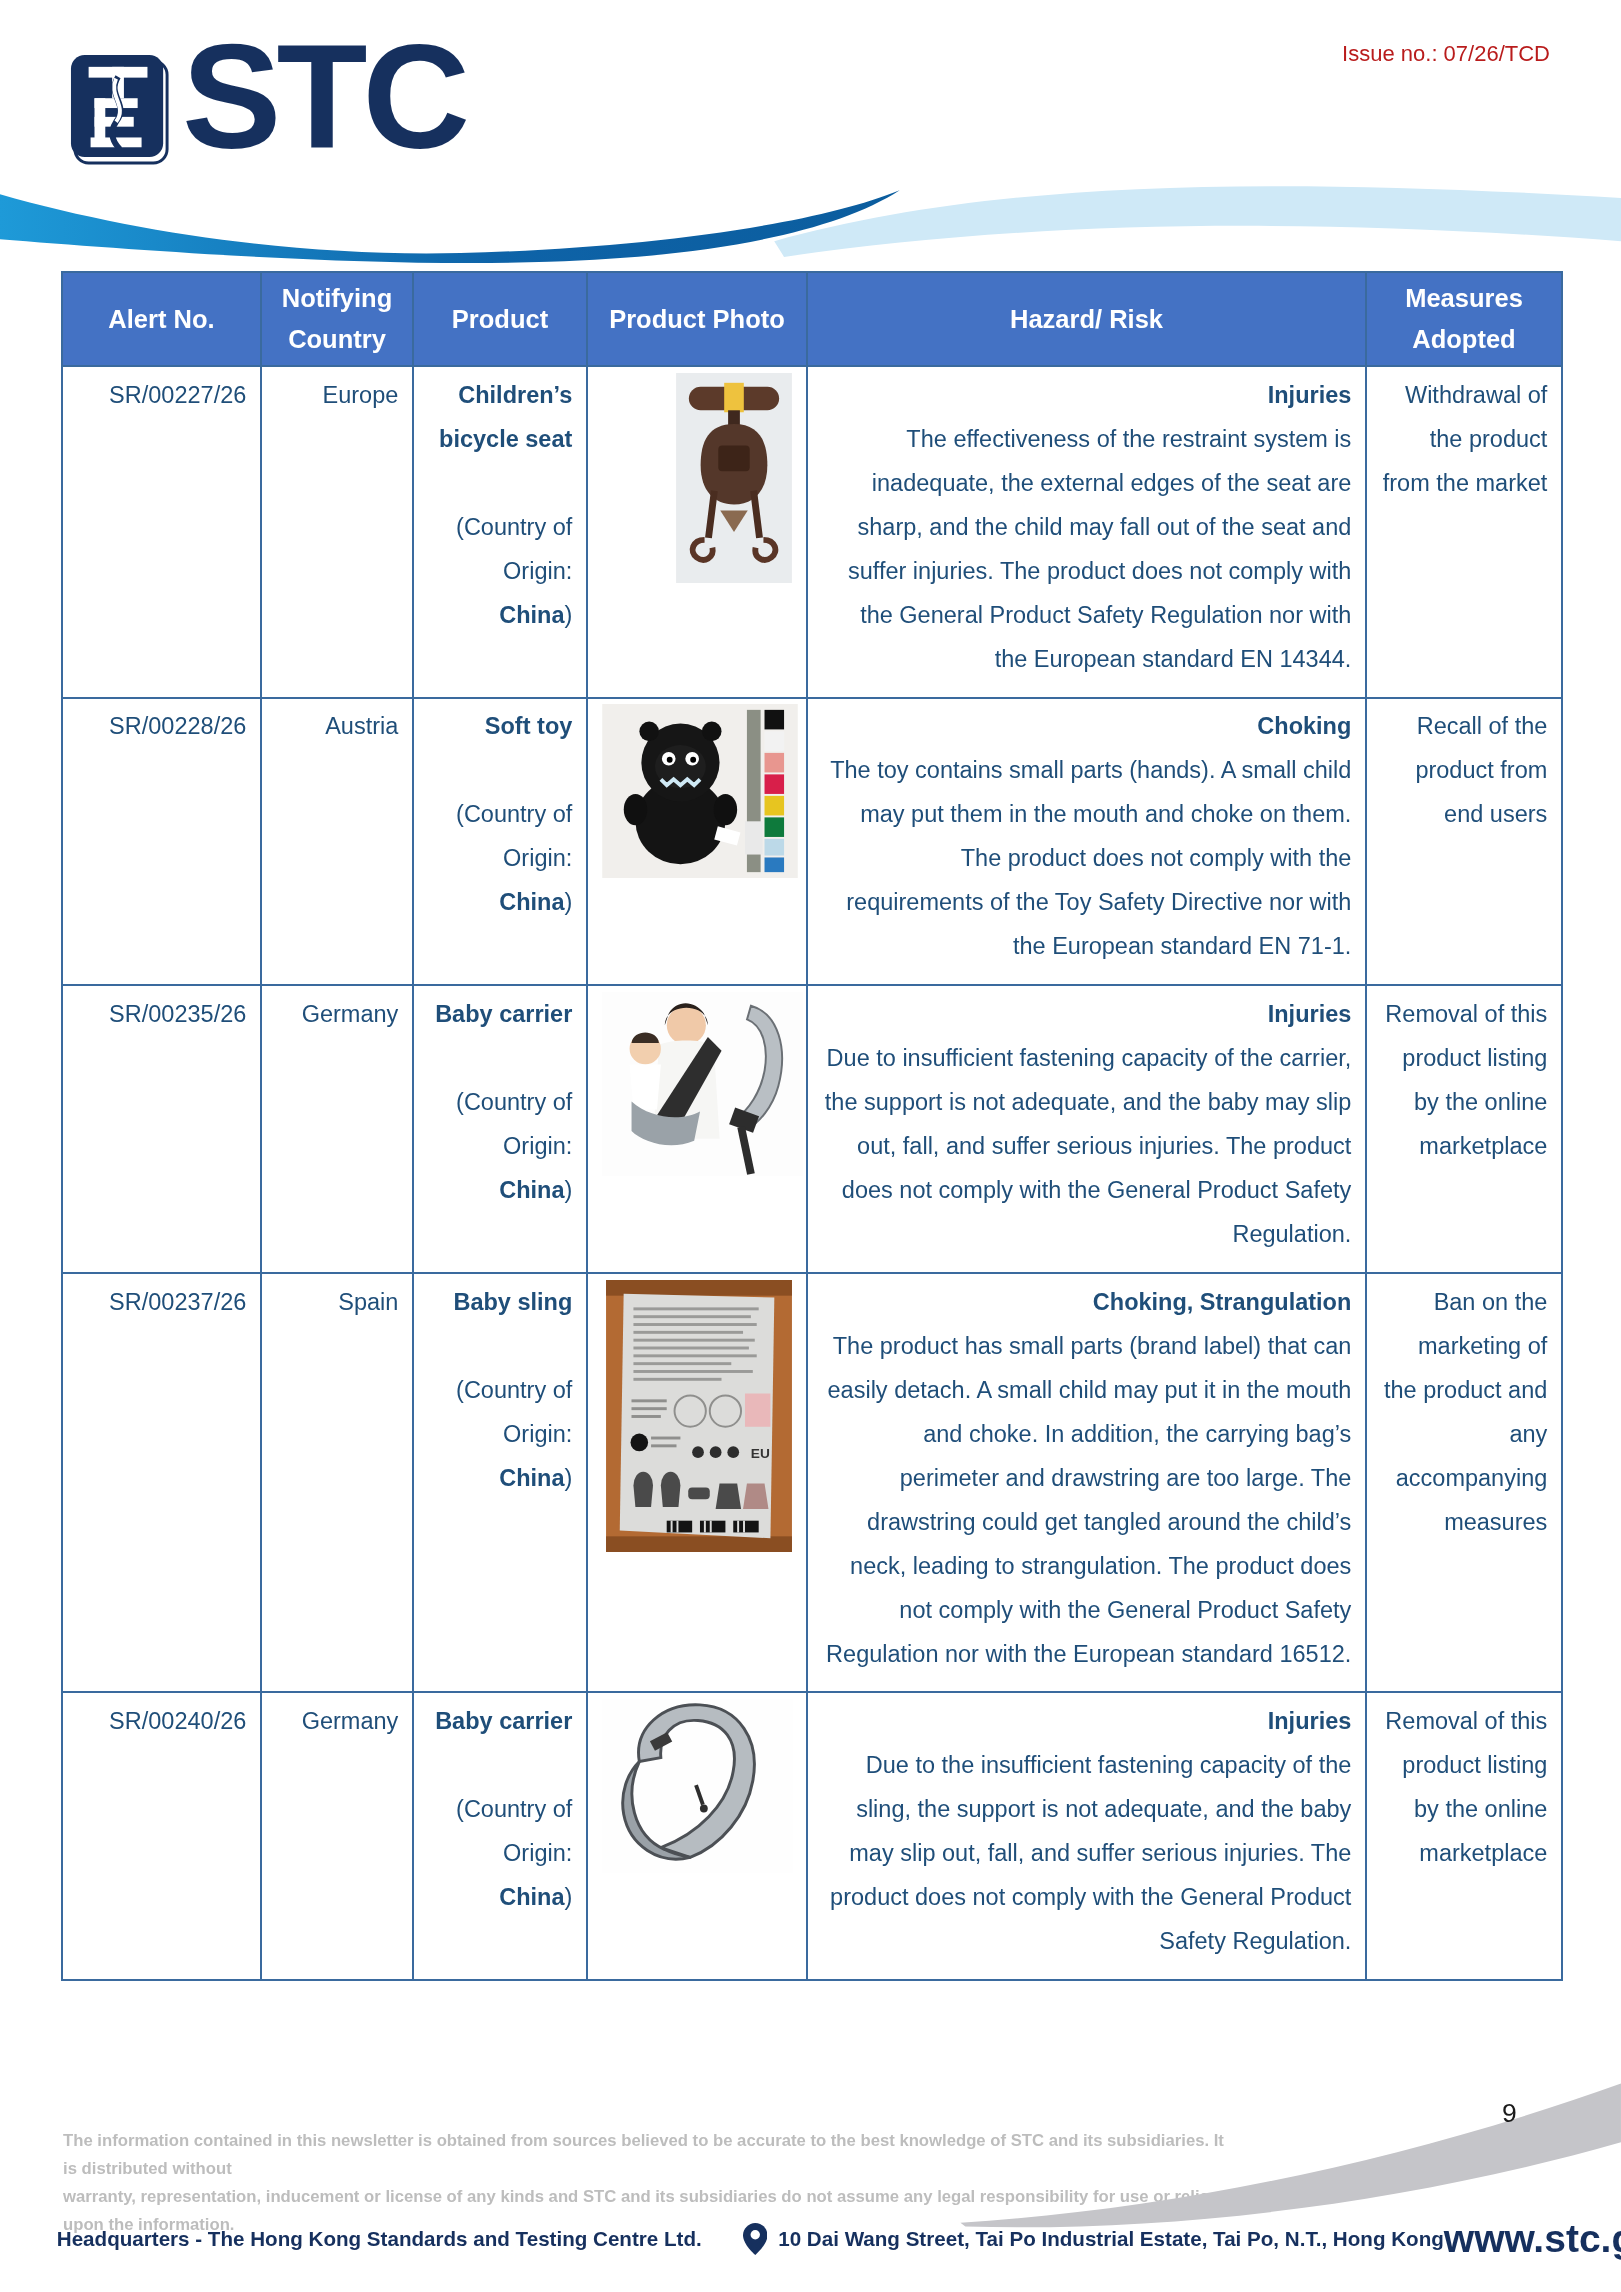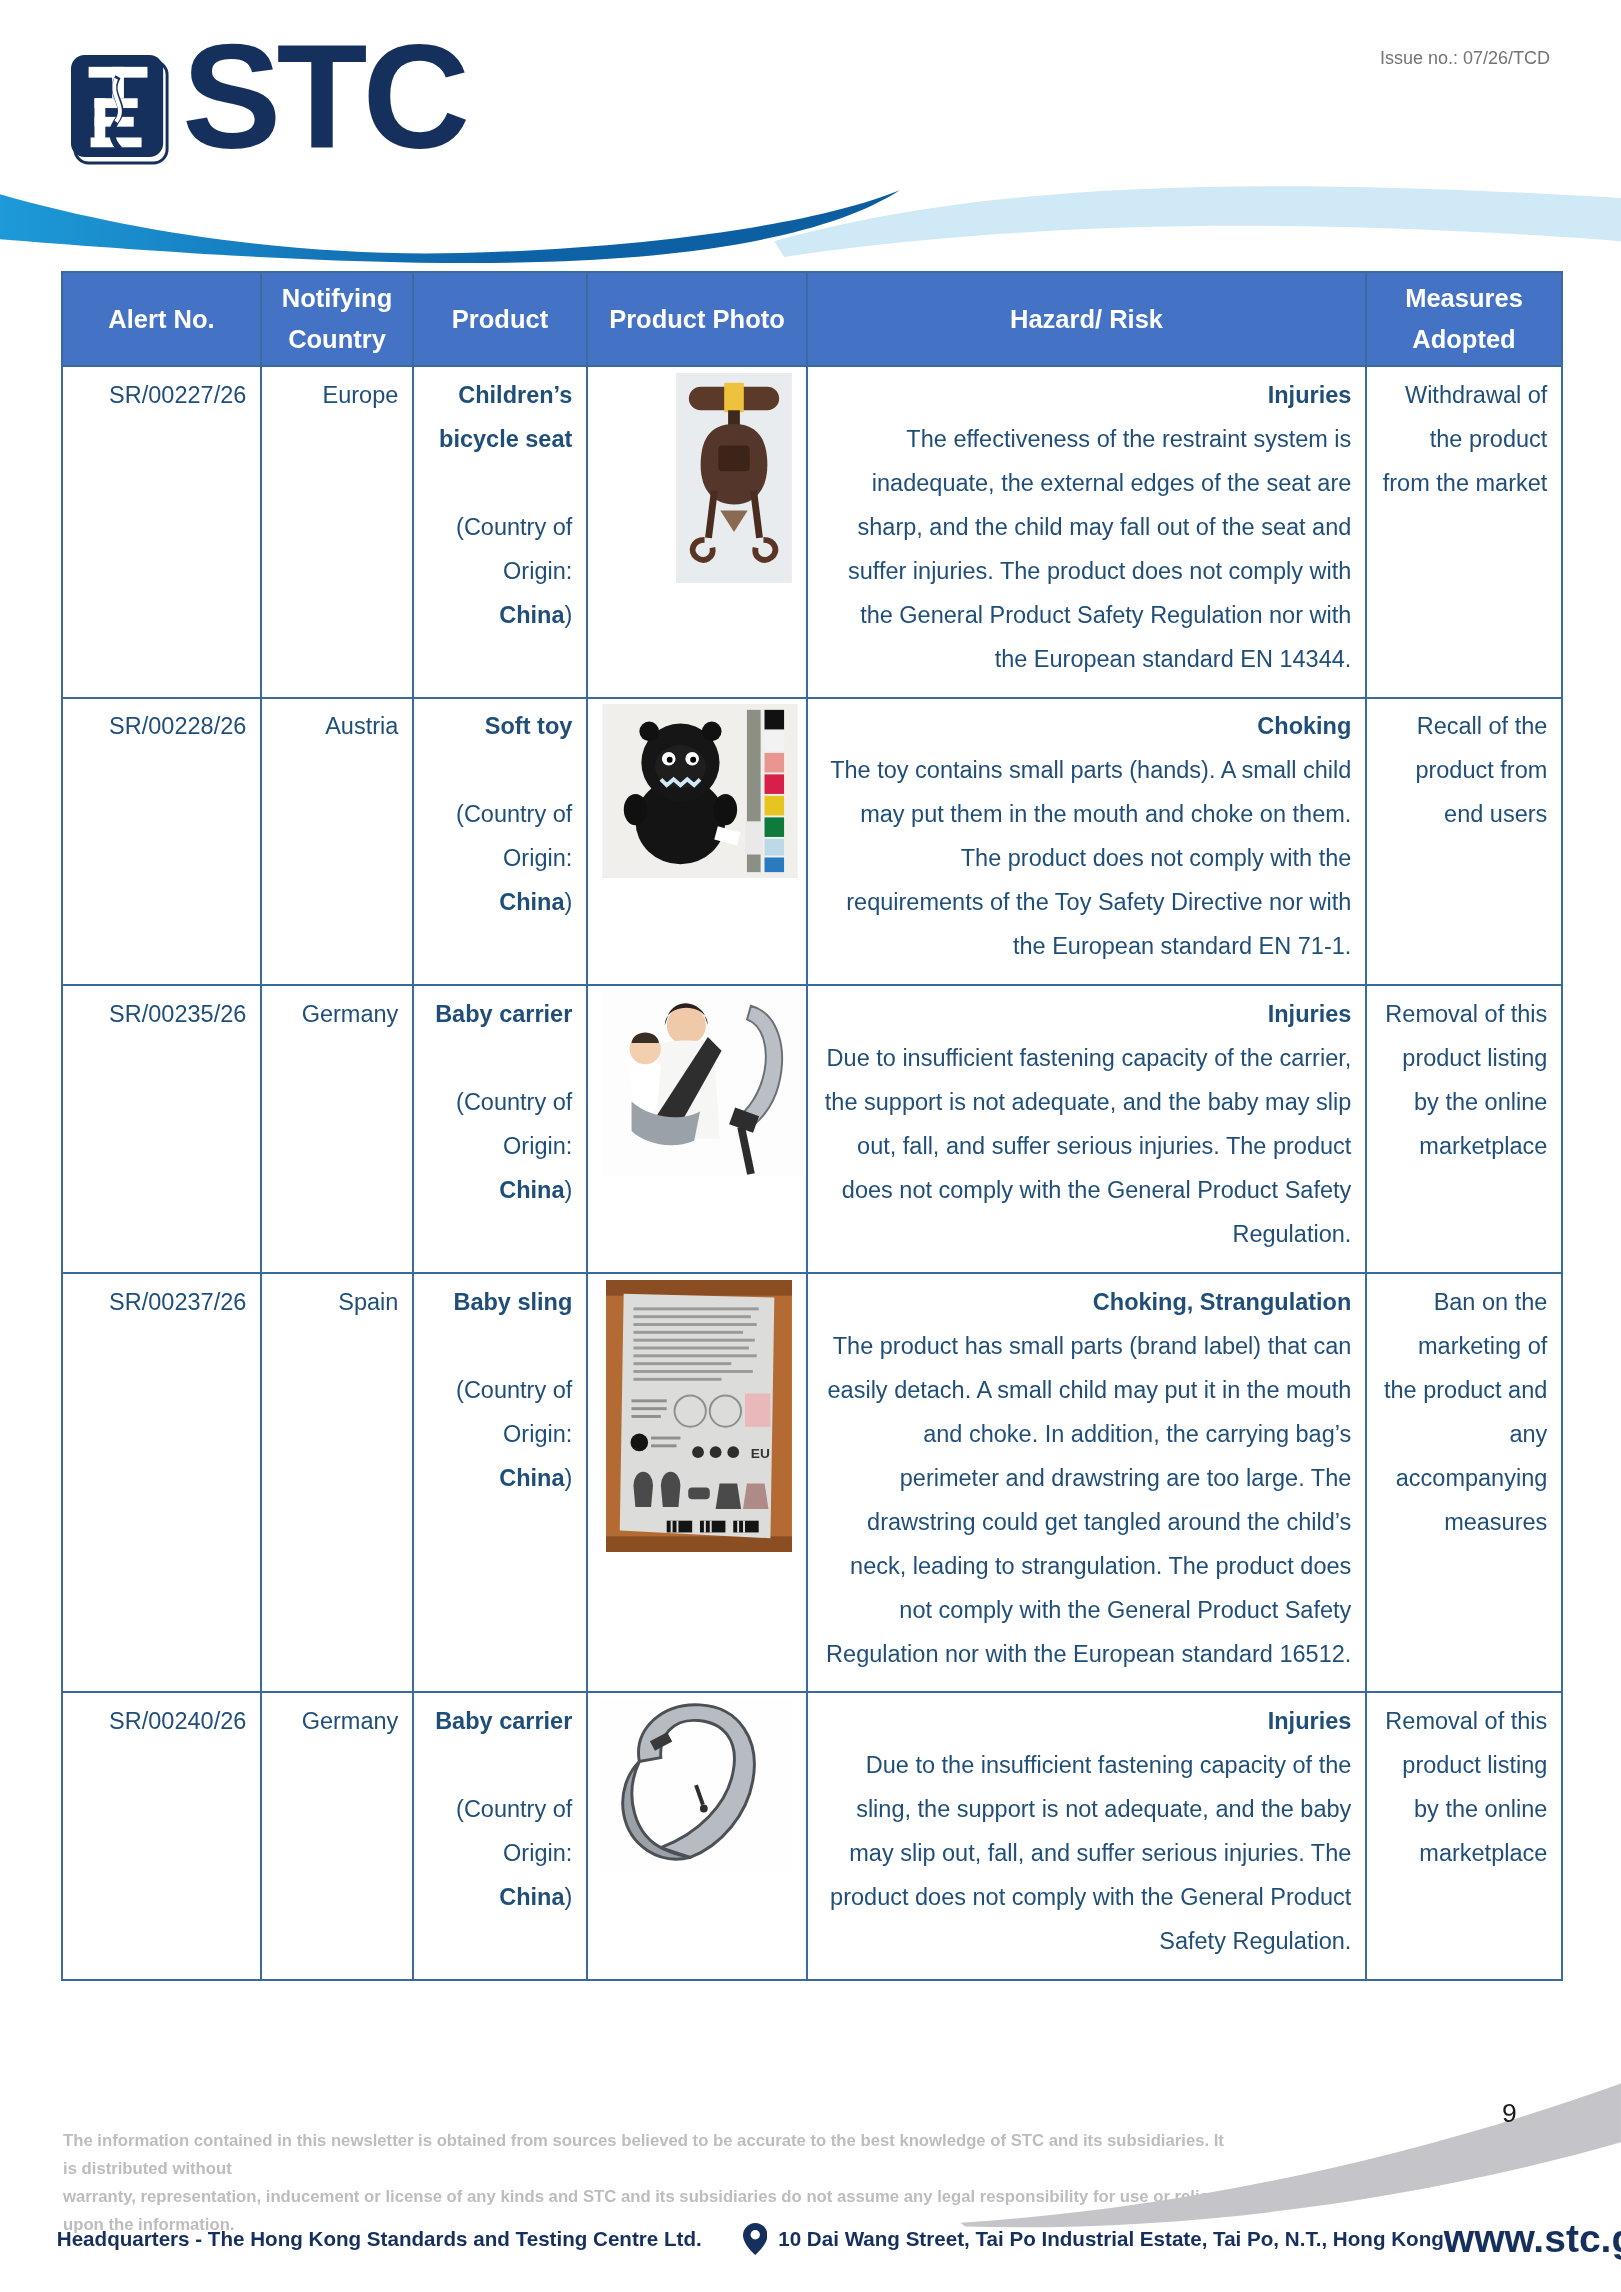--- a/index.html
+++ b/index.html
@@ -21,22 +21,22 @@
   .logo-text{
     position:absolute;left:182px;top:21.6px;
     font-size:149px;font-weight:bold;color:var(--brand-navy);
     letter-spacing:-4.9px;line-height:1;text-align:center;
   }
   .nl-title{
     position:absolute;left:547px;top:47px;
     font-size:78px;font-weight:400;color:var(--title-gray);letter-spacing:2.9px;
   }
   .issue{
-    position:absolute;right:71px;top:48px;
-    font-size:18px;color:#737373;
+    position:absolute;right:71px;top:41px;
+    font-size:22px;color:#b91c1c;
   }
   .wave{position:absolute;left:0;top:143px;width:1621px;height:167px;display:block;}
   
   table.alerts{
     position:absolute;left:61px;top:271px;width:1500px;
     border-collapse:collapse;table-layout:fixed;
   }
   table.alerts th{
     background:var(--header-blue);color:#fff;
     font-size:25.5px;font-weight:bold;line-height:41px;

